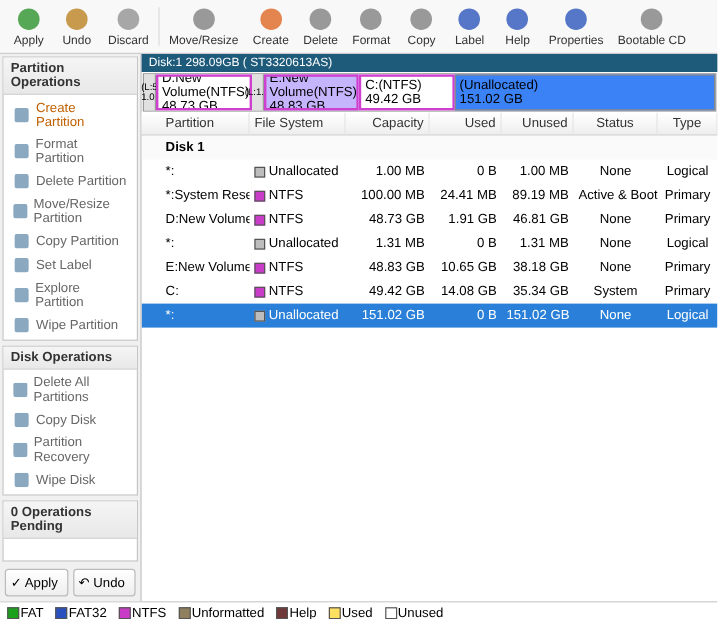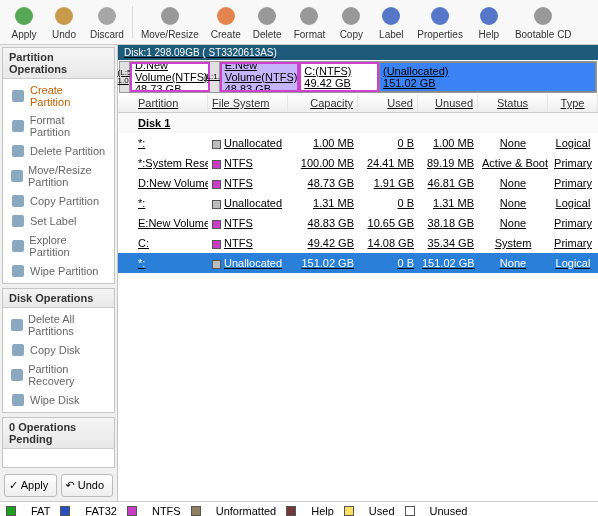--- a/index.html
+++ b/index.html
@@ -13,21 +13,21 @@
 .sidebar { width: 148px; background: #f0f0f0; border-right: 1px solid #c5c5c5; display: flex; flex-direction: column; }
 .panel { border: 1px solid #c5c5c5; margin: 2px; background: #fff; }
 .panel-head { background: linear-gradient(#f5f5f5,#e8e8e8); padding: 3px 6px; font-weight: bold; color: #333; border-bottom: 1px solid #ccc; }
 .panel-body { padding: 2px 0; }
 .side-item { display: flex; align-items: center; padding: 3px 8px; cursor: pointer; color: #666; }
 .side-item.active { color: #c06000; }
 .side-item .si-icon { width: 14px; height: 14px; margin-right: 5px; display: flex; align-items: center; justify-content: center; }
 .pending { flex: 1; }
 .side-btns { display: flex; gap: 4px; padding: 4px; }
 .side-btn { flex: 1; padding: 4px; border: 1px solid #bbb; background: linear-gradient(#fff,#eee); border-radius: 3px; cursor: pointer; }
-.content { flex: 1; display: flex; flex-direction: column; text-decoration: underline; }
+.content { flex: 1; display: flex; flex-direction: column; }
 .disk-bar { background: #1e5a7a; color: #fff; padding: 2px 6px; font-size: 10px; }
 .disk-map { display: flex; height: 32px; border: 1px solid #999; margin: 1px; }
 .map-seg { border: 1px solid #888; display: flex; flex-direction: column; justify-content: center; padding: 1px 3px; font-size: 9px; line-height: 1.1; overflow: hidden; }
 .map-seg.highlight { border: 2px solid #d040d0; }
 .map-handle { width: 10px; background: #e0e0e0; border-right: 1px solid #999; font-size: 8px; display: flex; flex-direction: column; align-items: center; justify-content: center; line-height: 1; }
 .grid-head { display: flex; background: linear-gradient(#fff,#eee); border-bottom: 1px solid #ccc; }
 .grid-head > div { padding: 3px 4px; border-right: 1px solid #e5e5e5; color: #333; }
 .grid-body { flex: 1; overflow: auto; }
 .grid-group { padding: 4px 20px; font-weight: bold; background: #fafafa; }
 .grid-row { display: flex; padding: 2px 0; }
@@ -35,21 +35,21 @@
 .grid-row > div { padding: 2px 4px; overflow: hidden; white-space: nowrap; }
 .fs-box { display: inline-block; width: 9px; height: 9px; margin-right: 3px; vertical-align: middle; border: 1px solid #555; }
 .c-part { width: 90px; padding-left: 20px !important; }
 .c-fs { width: 80px; }
 .c-cap { width: 70px; text-align: right; }
 .c-used { width: 60px; text-align: right; }
 .c-unused { width: 60px; text-align: right; }
 .c-status { width: 70px; text-align: center; }
 .c-type { width: 50px; text-align: center; }
 .legend { display: flex; align-items: center; gap: 10px; padding: 3px 6px; border-top: 1px solid #ccc; font-size: 10px; }
-.legend-item { display: flex; align-items: center; gap: 15px; }
+.legend-item { display: flex; align-items: center; gap: 1px; }
 .lg-box { width: 10px; height: 10px; border: 1px solid #555; }
 </style>
 </head>
 <body>
 
 <div class="toolbar" id="toolbar">
     <div class="tool-btn">
       <div class="icon">
         <svg width="22" height="22">
           <circle cx="11" cy="11" r="9" fill="#3a9a3a" opacity="0.85"></circle>
@@ -121,29 +121,29 @@
         </svg>
       </div>
       <div class="lbl">Label</div>
     </div>
     <div class="tool-btn">
       <div class="icon">
         <svg width="22" height="22">
           <circle cx="11" cy="11" r="9" fill="#3a60c0" opacity="0.85"></circle>
         </svg>
       </div>
+      <div class="lbl">Help</div>
+    </div>
+    <div class="tool-btn">
+      <div class="icon">
+        <svg width="22" height="22">
+          <circle cx="11" cy="11" r="9" fill="#3a60c0" opacity="0.85"></circle>
+        </svg>
+      </div>
       <div class="lbl">Properties</div>
-    </div>
-    <div class="tool-btn">
-      <div class="icon">
-        <svg width="22" height="22">
-          <circle cx="11" cy="11" r="9" fill="#3a60c0" opacity="0.85"></circle>
-        </svg>
-      </div>
-      <div class="lbl">Help</div>
     </div>
     <div class="tool-btn">
       <div class="icon">
         <svg width="22" height="22">
           <circle cx="11" cy="11" r="9" fill="#888" opacity="0.85"></circle>
         </svg>
       </div>
       <div class="lbl">Bootable CD</div>
     </div>
   </div>

